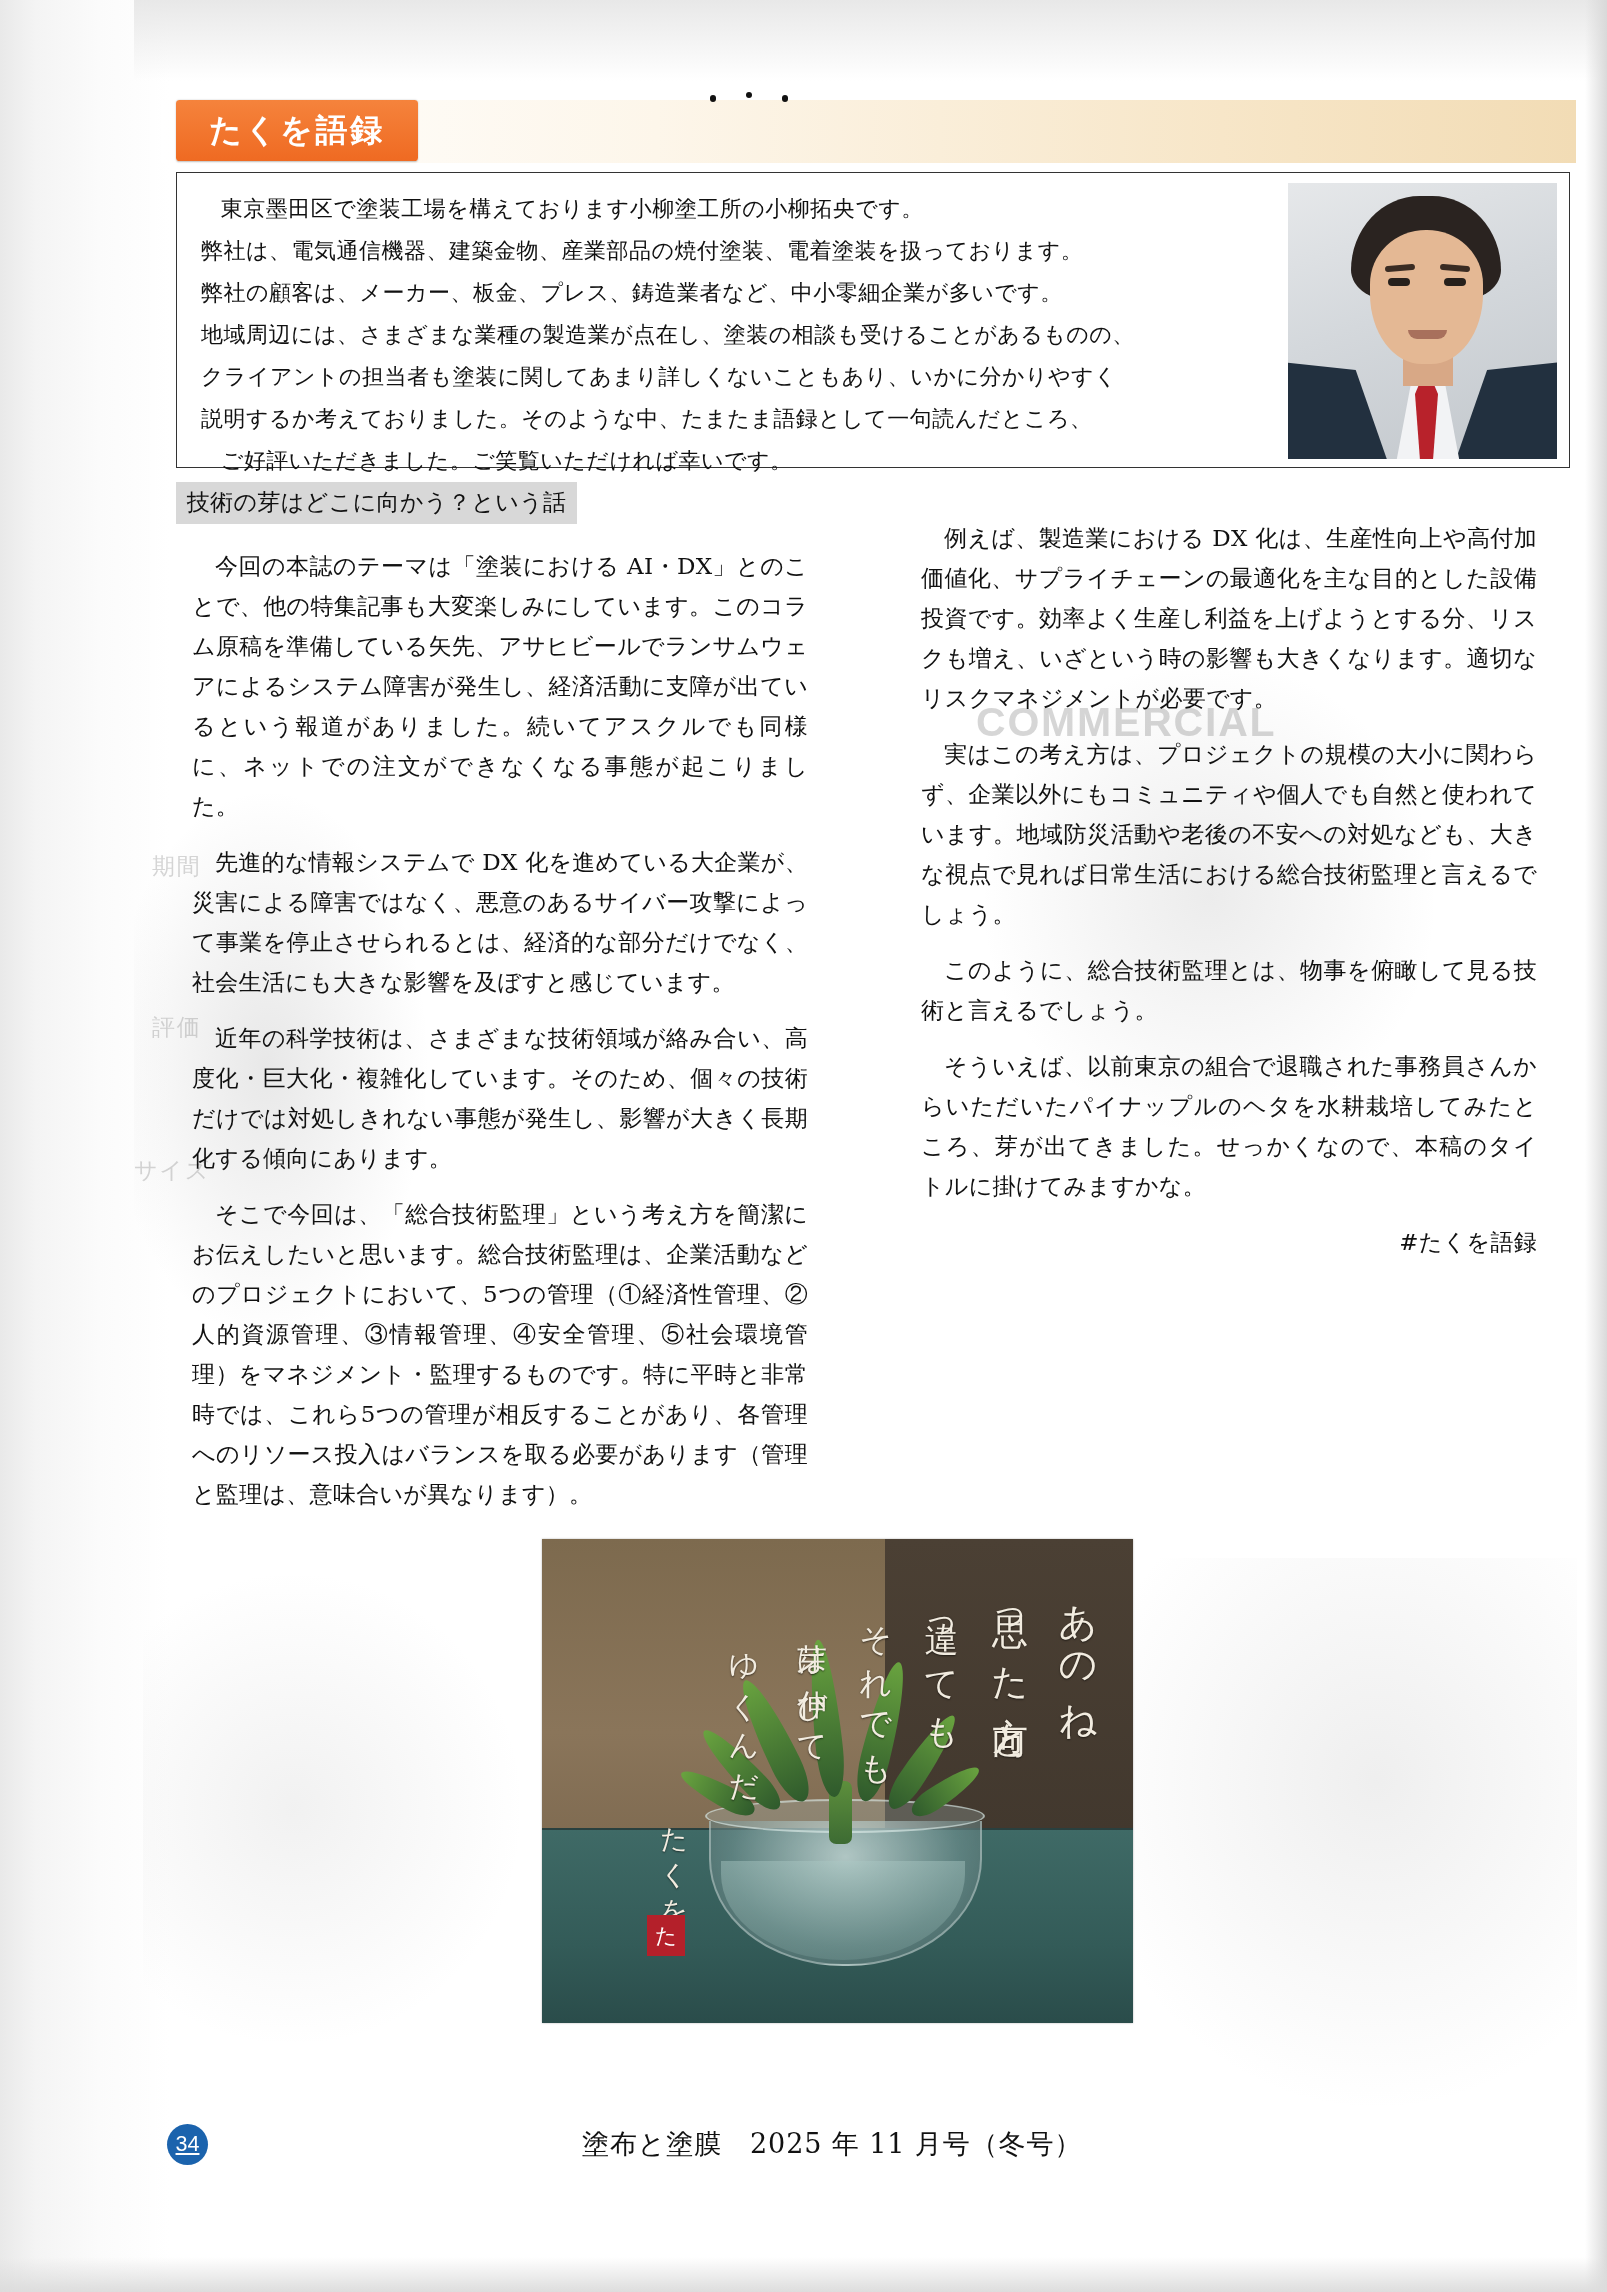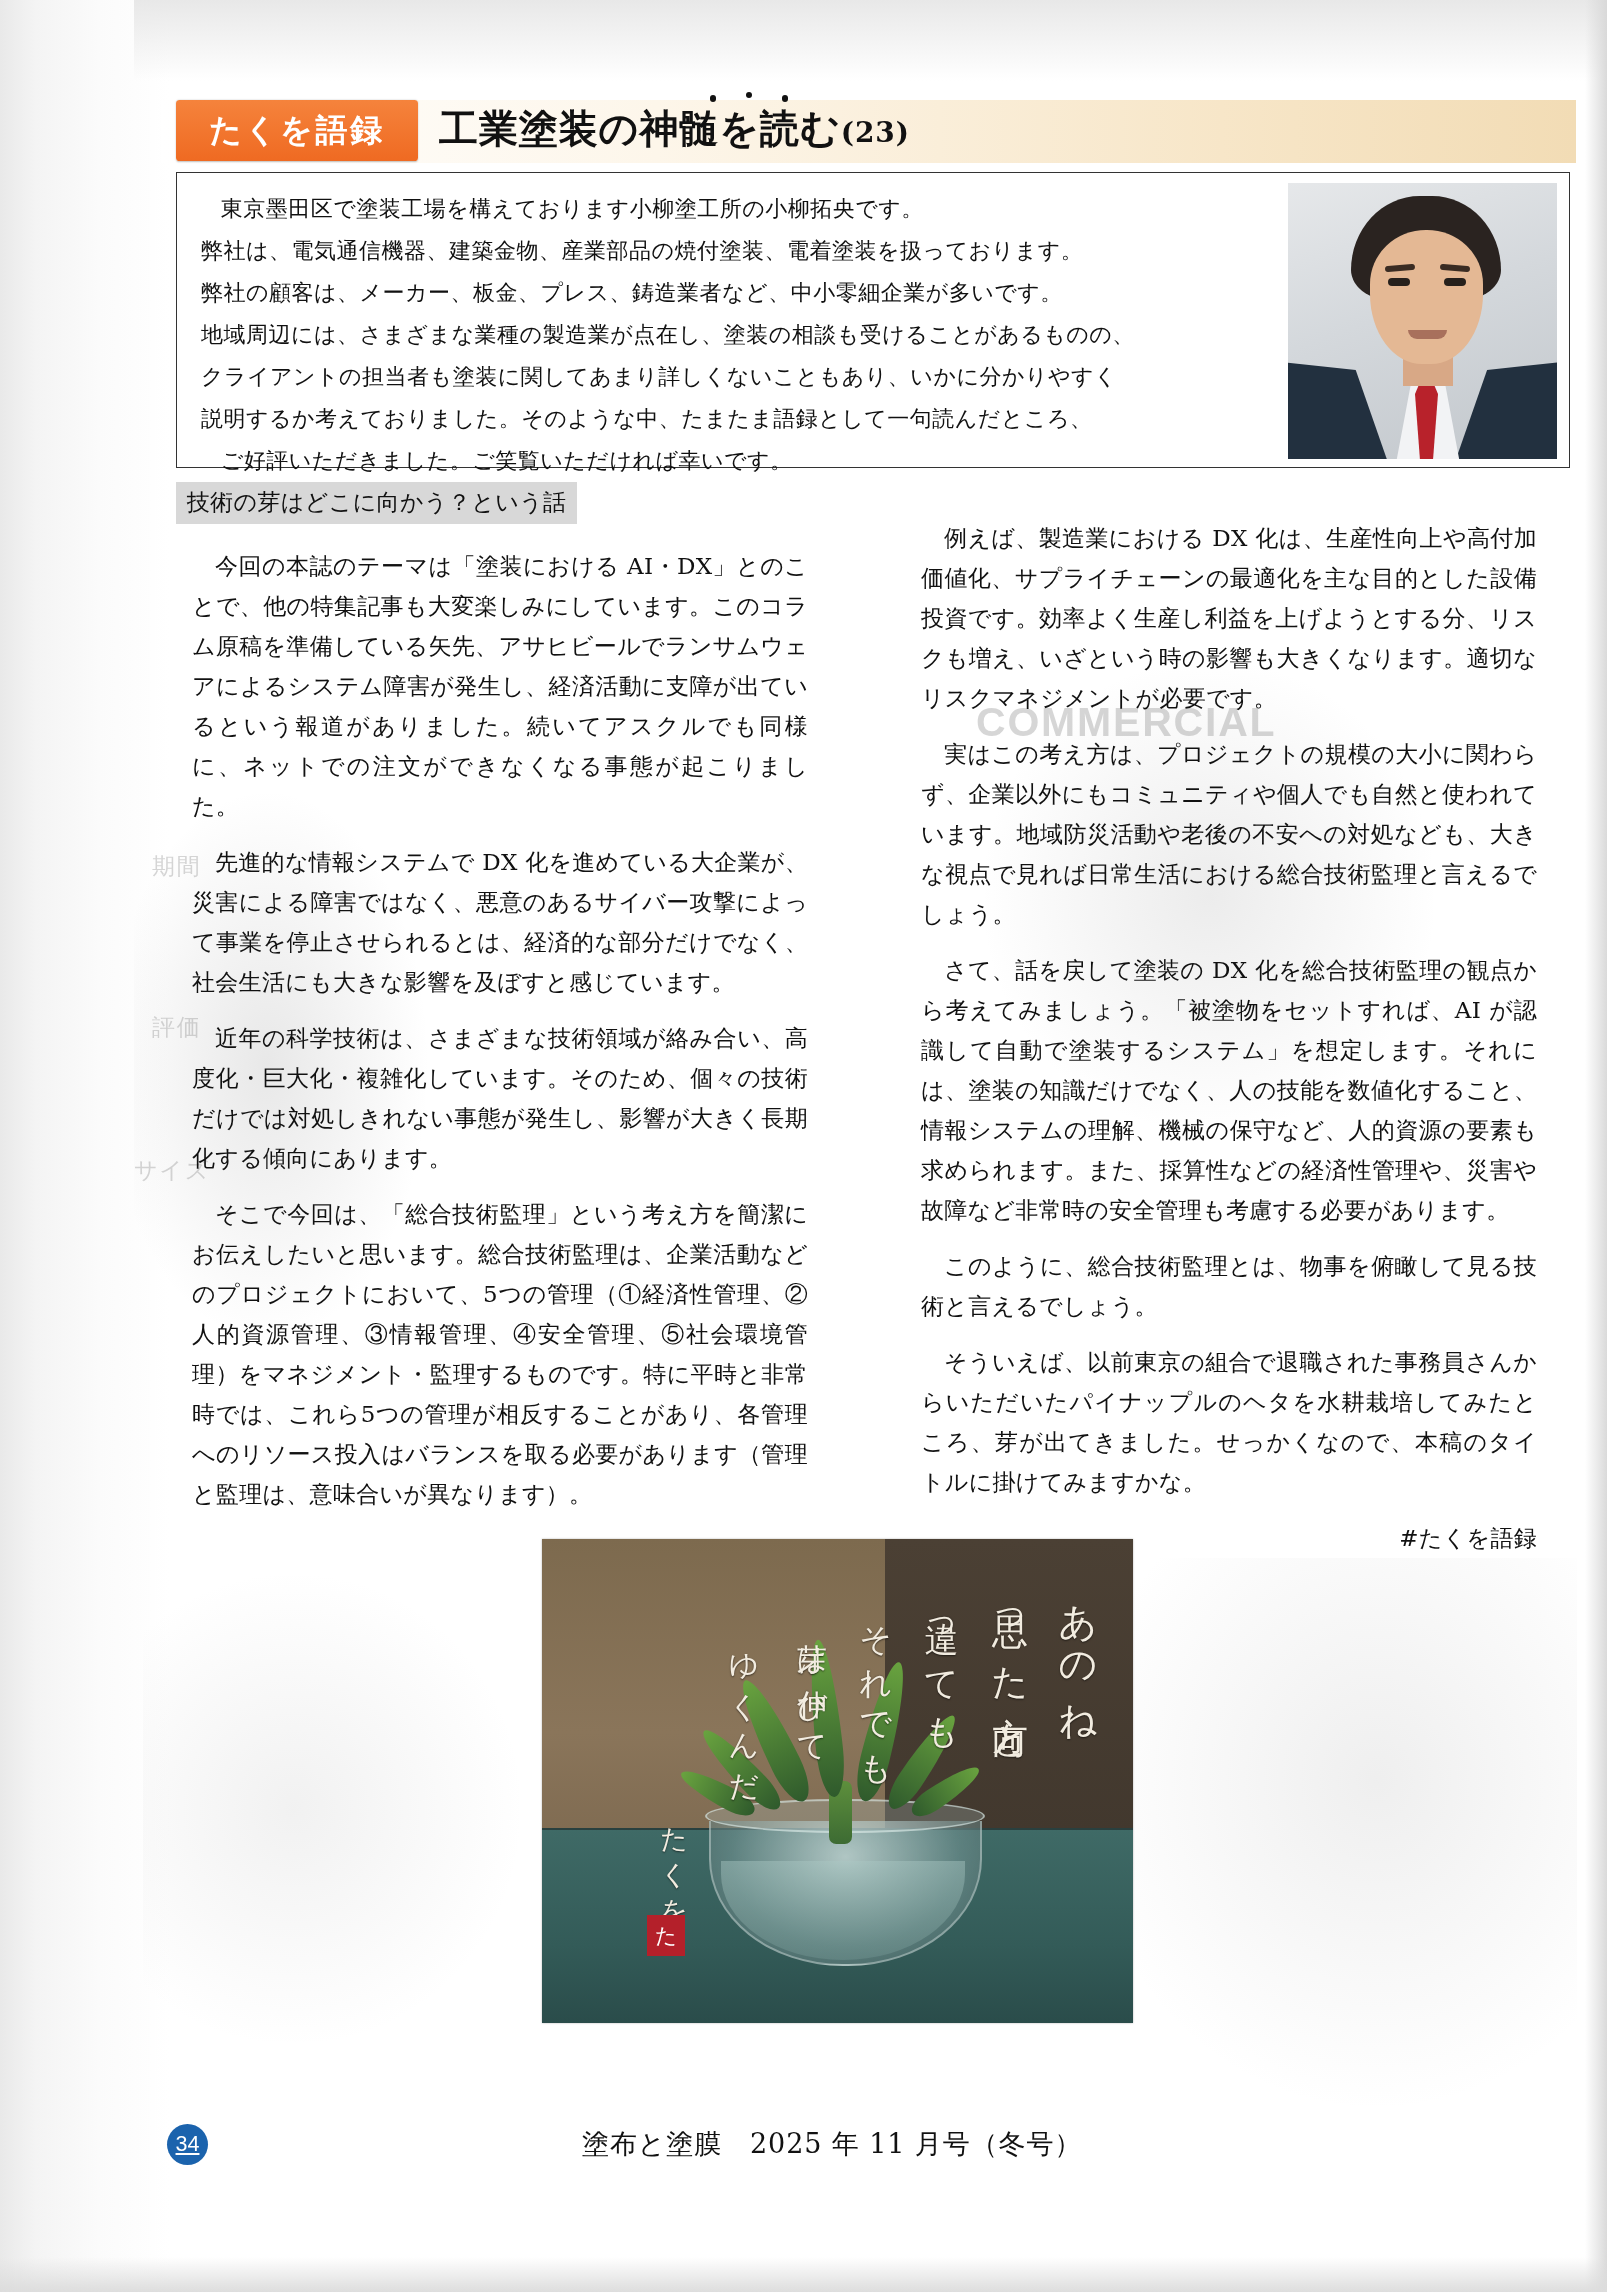--- a/index.html
+++ b/index.html
@@ -385,23 +385,20 @@
   <div class="ghost-text" style="left:134px; top:1155px; font-size:23px;">サイズ</div>
 
   <div class="header-band"></div>
   <div class="header-badge">
     <span>たくを語録</span>
   </div>
   <div class="emphasis-dots">
     <i style="left:0px;  top:5.4px;"></i>
     <i style="left:36px; top:1.8px;"></i>
     <i style="left:72px; top:5.4px;"></i>
-  </div>
-  <div class="header-title">
-    <span>工業塗装の神髄を読む</span><span class="num">(23)</span>
   </div>
 
   <div class="intro-box"></div>
   <div class="intro-text">
     <p class="indent">東京墨田区で塗装工場を構えております小柳塗工所の小柳拓央です。</p>
     <p>弊社は、電気通信機器、建築金物、産業部品の焼付塗装、電着塗装を扱っております。</p>
     <p>弊社の顧客は、メーカー、板金、プレス、鋳造業者など、中小零細企業が多いです。</p>
     <p>地域周辺には、さまざまな業種の製造業が点在し、塗装の相談も受けることがあるものの、</p>
     <p>クライアントの担当者も塗装に関してあまり詳しくないこともあり、いかに分かりやすく</p>
     <p>説明するか考えておりました。そのような中、たまたま語録として一句読んだところ、</p>
@@ -429,21 +426,20 @@
   <div class="col col-left">
     <p>今回の本誌のテーマは「塗装における AI・DX」とのことで、他の特集記事も大変楽しみにしています。このコラム原稿を準備している矢先、アサヒビールでランサムウェアによるシステム障害が発生し、経済活動に支障が出ているという報道がありました。続いてアスクルでも同様に、ネットでの注文ができなくなる事態が起こりました。</p>
     <p>先進的な情報システムで DX 化を進めている大企業が、災害による障害ではなく、悪意のあるサイバー攻撃によって事業を停止させられるとは、経済的な部分だけでなく、社会生活にも大きな影響を及ぼすと感じています。</p>
     <p>近年の科学技術は、さまざまな技術領域が絡み合い、高度化・巨大化・複雑化しています。そのため、個々の技術だけでは対処しきれない事態が発生し、影響が大きく長期化する傾向にあります。</p>
     <p>そこで今回は、「総合技術監理」という考え方を簡潔にお伝えしたいと思います。総合技術監理は、企業活動などのプロジェクトにおいて、5つの管理（①経済性管理、②人的資源管理、③情報管理、④安全管理、⑤社会環境管理）をマネジメント・監理するものです。特に平時と非常時では、これら5つの管理が相反することがあり、各管理へのリソース投入はバランスを取る必要があります（管理と監理は、意味合いが異なります）。</p>
   </div>
 
   <div class="col col-right">
     <p>例えば、製造業における DX 化は、生産性向上や高付加価値化、サプライチェーンの最適化を主な目的とした設備投資です。効率よく生産し利益を上げようとする分、リスクも増え、いざという時の影響も大きくなります。適切なリスクマネジメントが必要です。</p>
     <p>実はこの考え方は、プロジェクトの規模の大小に関わらず、企業以外にもコミュニティや個人でも自然と使われています。地域防災活動や老後の不安への対処なども、大きな視点で見れば日常生活における総合技術監理と言えるでしょう。</p>
-    <p>さて、話を戻して塗装の DX 化を総合技術監理の観点から考えてみましょう。「被塗物をセットすれば、AI が認識して自動で塗装するシステム」を想定します。それには、塗装の知識だけでなく、人の技能を数値化すること、情報システムの理解、機械の保守など、人的資源の要素も求められます。また、採算性などの経済性管理や、災害や故障など非常時の安全管理も考慮する必要があります。</p>
     <p>このように、総合技術監理とは、物事を俯瞰して見る技術と言えるでしょう。</p>
     <p>そういえば、以前東京の組合で退職された事務員さんからいただいたパイナップルのヘタを水耕栽培してみたところ、芽が出てきました。せっかくなので、本稿のタイトルに掛けてみますかな。</p>
     <p class="sign">#たくを語録</p>
   </div>
 
   <div class="photo">
     <div class="wall"></div>
     <div class="wall-right"></div>
     <div class="table-edge"></div>
     <div class="table"></div>

